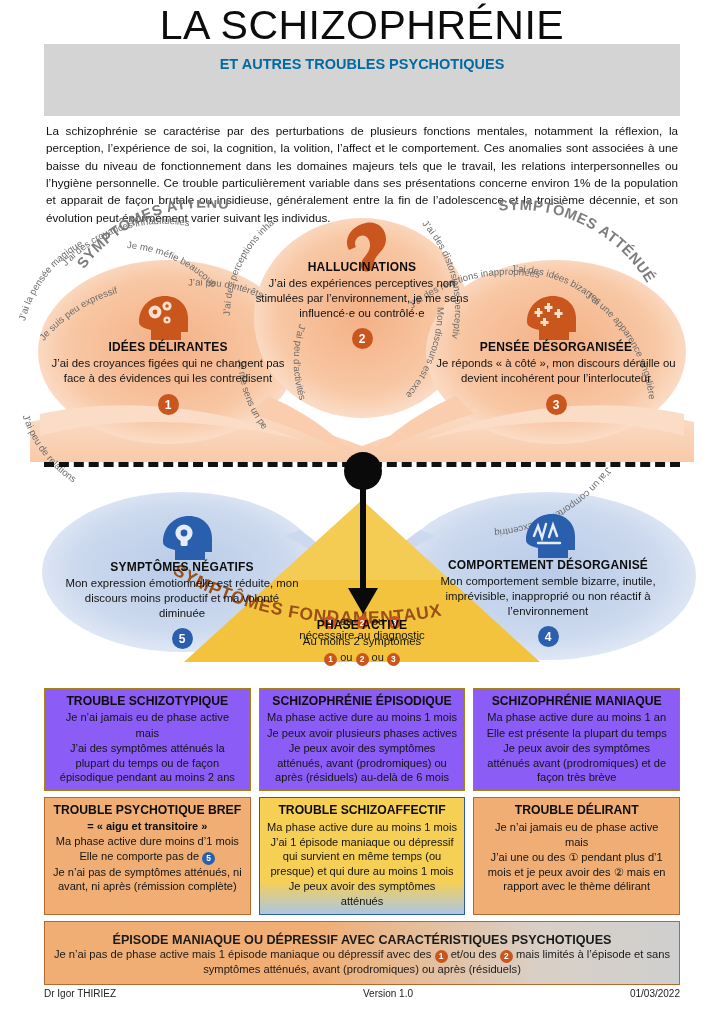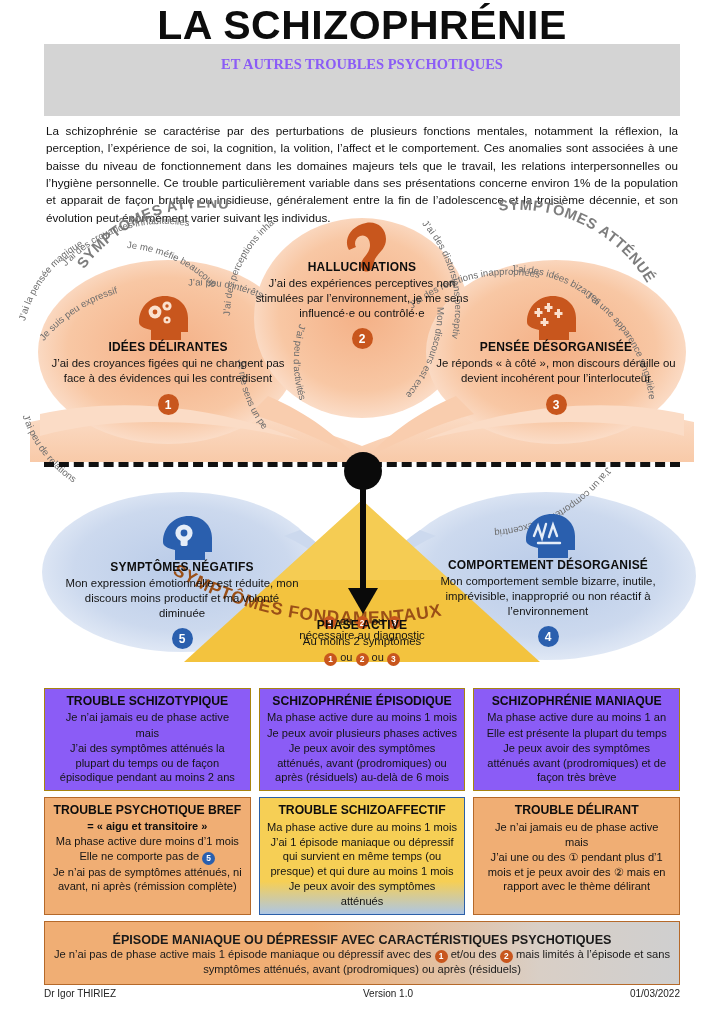--- a/index.html
+++ b/index.html
@@ -10,26 +10,26 @@
   }
   .page{position:absolute;inset:0;}
 
   
   .title-band{
     position:absolute;left:44px;top:44px;width:636px;height:72px;
     background:#d4d4d4;
   }
   .main-title{
     position:absolute;left:0;top:4px;width:100%;
-    text-align:center;font-size:41px;font-weight:bold;letter-spacing:.5px;
+    text-align:center;font-size:41px;font-weight:normal;letter-spacing:.5px;
     color:#0d0d0d;line-height:1.05;
   }
   .sub-title{
     position:absolute;left:0;top:56px;width:100%;
-    text-align:center;font-size:14.5px;font-weight:bold;color:#8b5cf6;font-family:Liberation Serif, serif;
+    text-align:center;font-size:14.5px;font-weight:bold;color:#0369a1;
   }
   .intro{
     position:absolute;left:46px;top:122px;width:632px;
     font-size:11.7px;line-height:1.48;text-align:justify;color:#111;
   }
 
   
   .blobs{position:absolute;left:0;top:200px;width:724px;height:492px;}
   .blobs svg{position:absolute;left:0;top:0;}
 

